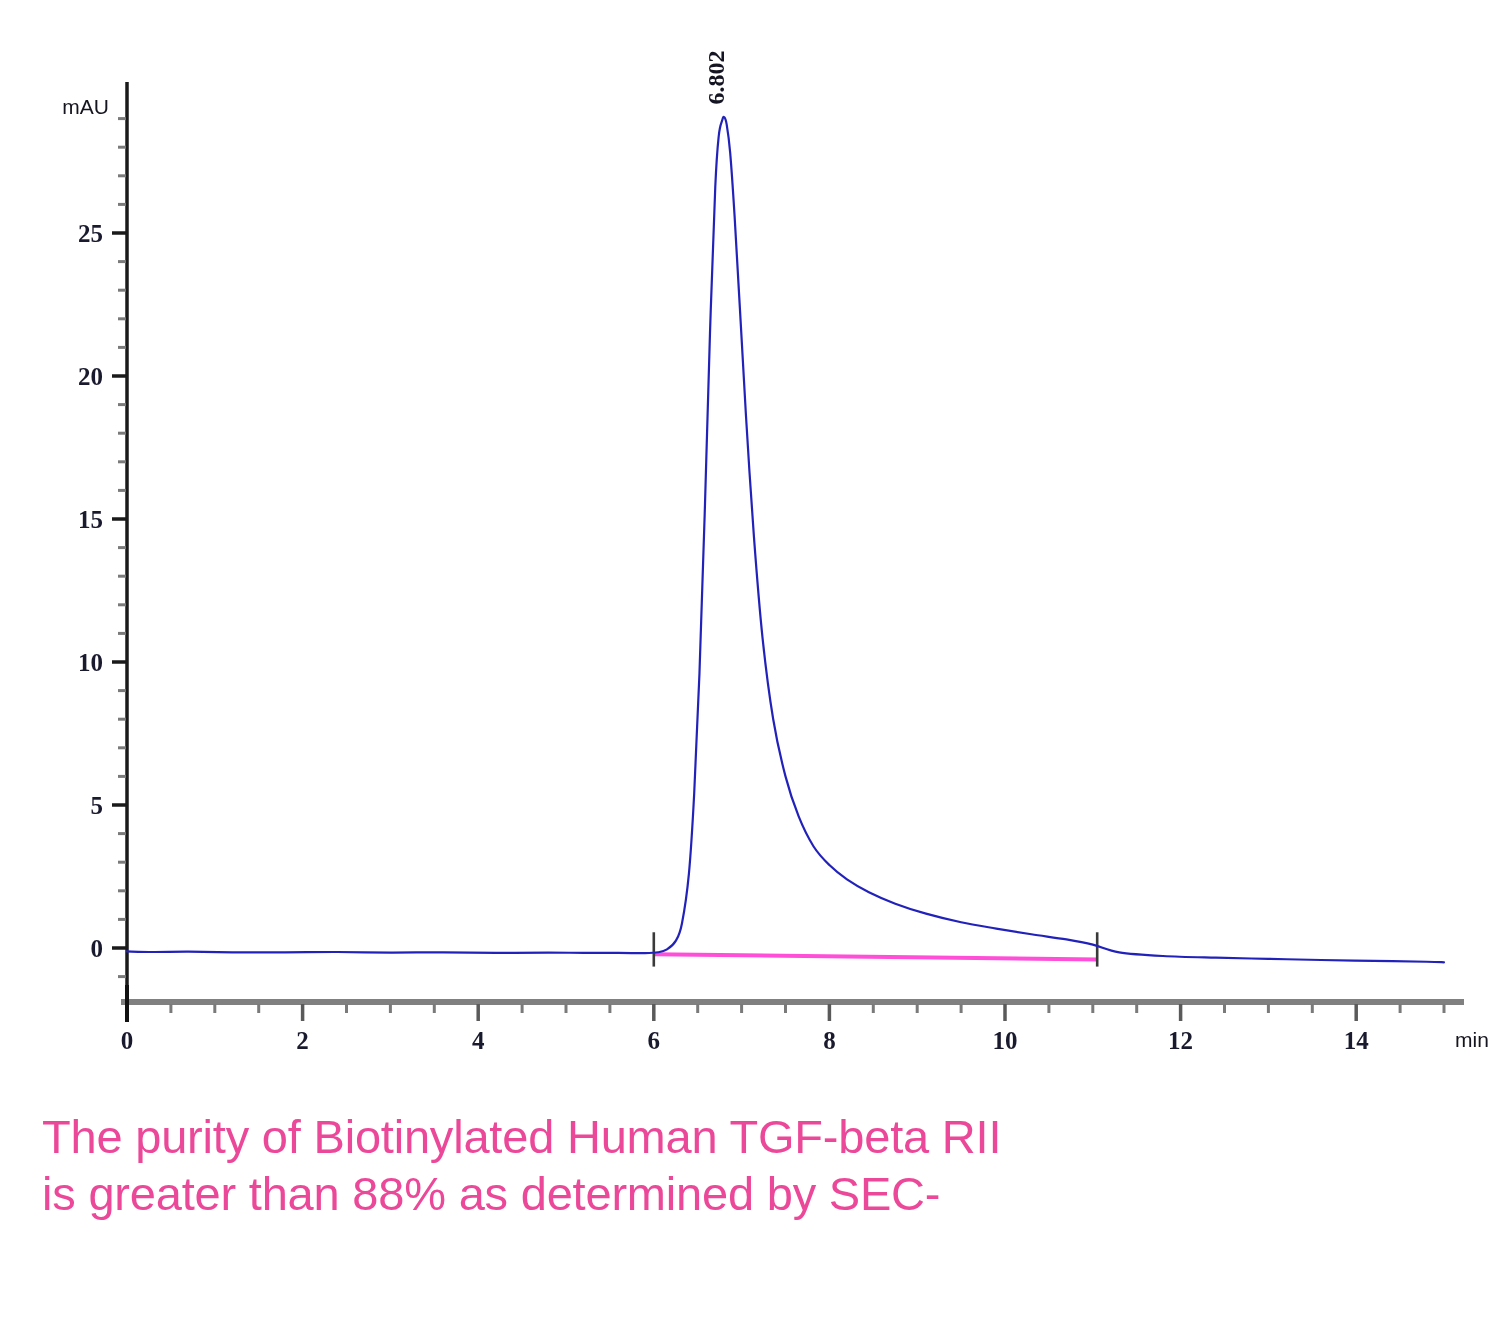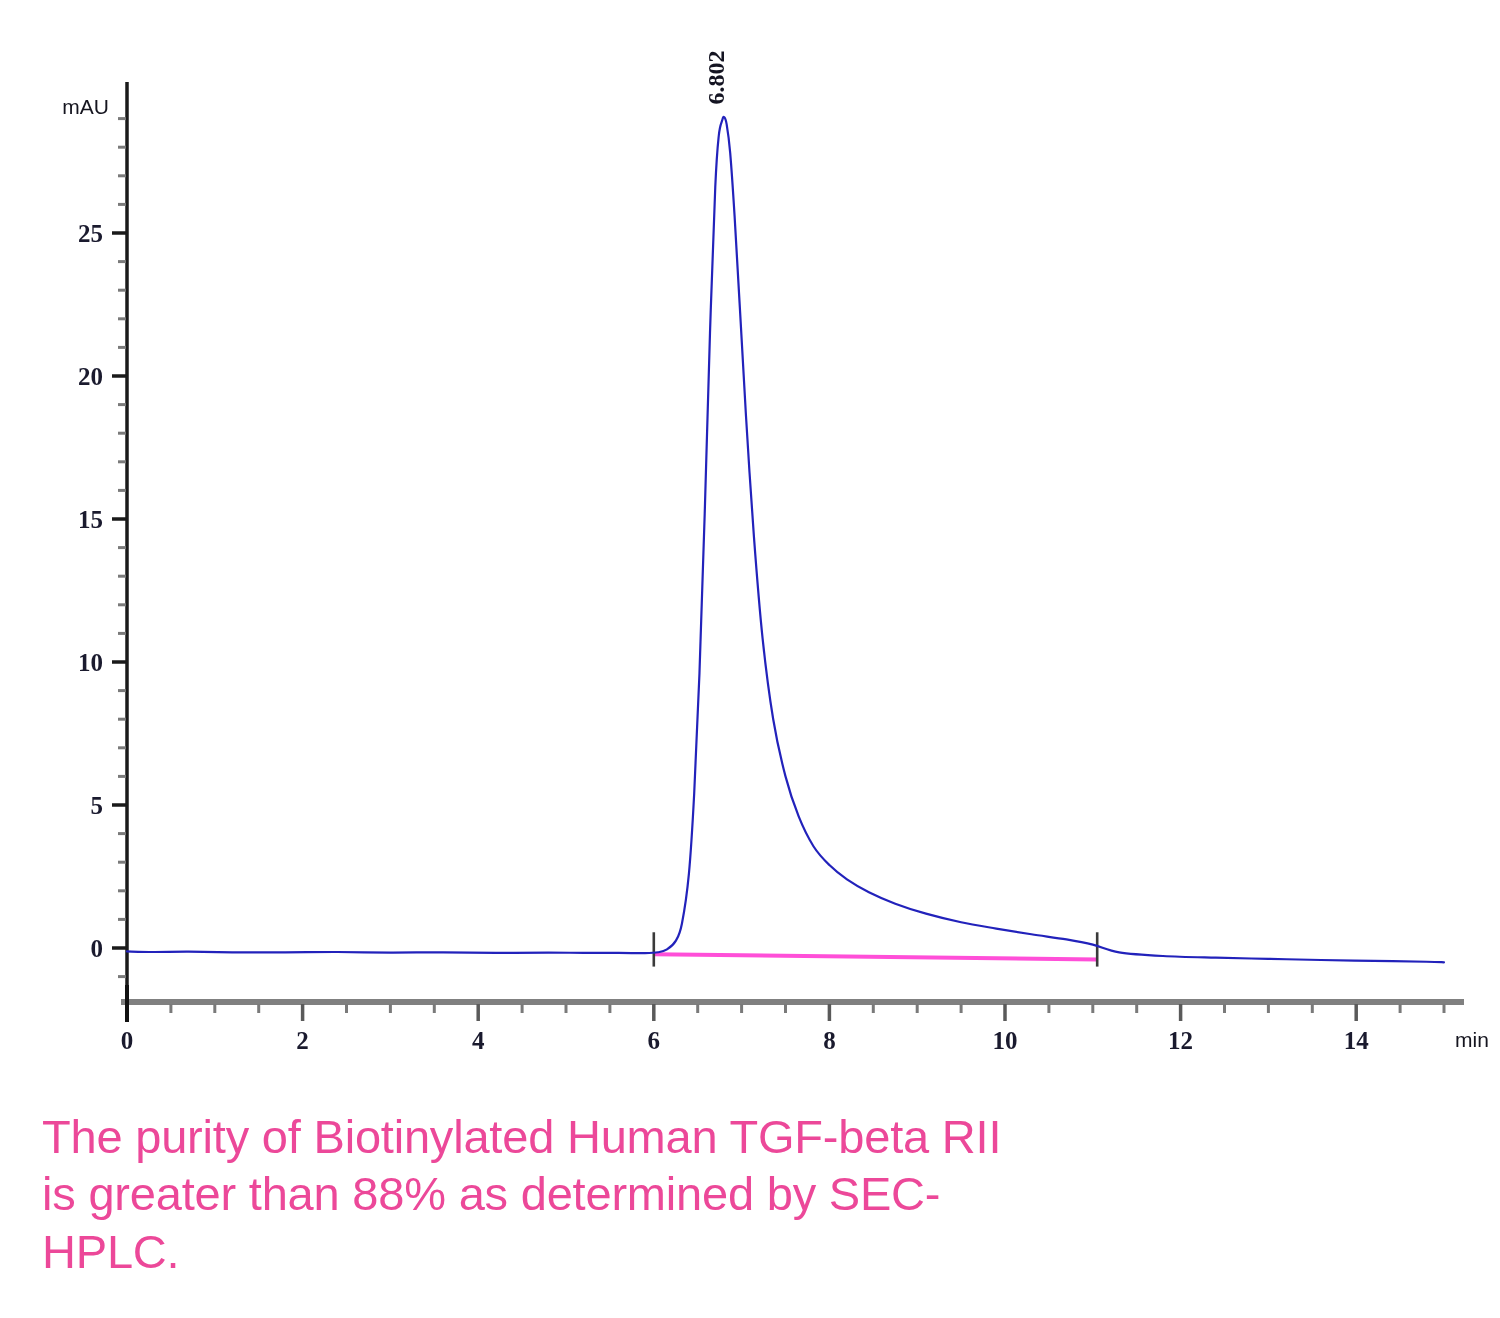--- a/index.html
+++ b/index.html
@@ -162,16 +162,15 @@
           <line x1="1097.19" y1="932.27" x2="1097.19" y2="966.59" stroke="#3a3a3a" stroke-width="2.6"></line>
           <path d="M 127.00 951.43 C 131.39 951.53, 143.10 951.96, 153.34 952.00 C 163.58 952.05, 175.29 951.67, 188.46 951.72 C 201.63 951.77, 216.26 952.19, 232.36 952.29 C 248.46 952.39, 267.48 952.34, 285.04 952.29 C 302.60 952.24, 320.16 951.96, 337.72 952.00 C 355.28 952.05, 372.84 952.53, 390.40 952.58 C 407.96 952.62, 425.52 952.24, 443.08 952.29 C 460.64 952.34, 478.20 952.81, 495.76 952.86 C 513.32 952.91, 533.81 952.58, 548.44 952.58 C 563.07 952.58, 571.85 952.81, 583.56 952.86 C 595.27 952.91, 608.44 952.81, 618.68 952.86 C 628.92 952.91, 638.43 953.24, 645.02 953.15 C 651.61 953.05, 654.53 952.91, 658.19 952.29 C 661.85 951.67, 664.04 951.34, 666.97 949.43 C 669.90 947.52, 673.26 945.14, 675.75 940.85 C 678.24 936.56, 679.70 934.89, 681.90 923.69 C 684.09 912.49, 686.87 895.33, 688.92 873.64 C 690.97 851.95, 692.43 826.93, 694.19 793.56 C 695.94 760.19, 697.70 720.15, 699.46 673.44 C 701.21 626.73, 702.97 570.00, 704.72 513.28 C 706.48 456.56, 708.24 387.44, 709.99 333.10 C 711.75 278.76, 713.80 220.13, 715.26 187.24 C 716.72 154.35, 717.60 146.96, 718.77 135.76 C 719.94 124.56, 721.38 123.13, 722.28 120.03 C 723.19 116.93, 723.48 116.45, 724.22 117.17 C 724.95 117.88, 725.68 118.36, 726.67 124.32 C 727.67 130.28, 728.87 137.67, 730.19 152.92 C 731.50 168.17, 732.97 190.10, 734.58 215.84 C 736.19 241.58, 737.94 273.99, 739.84 307.36 C 741.75 340.73, 743.65 377.91, 745.99 416.04 C 748.33 454.17, 751.11 498.98, 753.89 536.16 C 756.67 573.34, 759.45 608.61, 762.67 639.12 C 765.89 669.63, 769.40 696.32, 773.21 719.20 C 777.01 742.08, 781.26 760.19, 785.50 776.40 C 789.74 792.61, 793.99 804.76, 798.67 816.44 C 803.35 828.12, 808.47 838.37, 813.60 846.47 C 818.72 854.57, 823.84 859.58, 829.40 865.06 C 834.96 870.54, 840.37 874.83, 846.96 879.36 C 853.54 883.89, 860.86 888.18, 868.91 892.23 C 876.96 896.28, 885.74 900.10, 895.25 903.67 C 904.76 907.24, 915.00 910.58, 925.98 913.68 C 936.95 916.78, 949.39 919.78, 961.10 922.26 C 972.81 924.74, 984.51 926.55, 996.22 928.55 C 1007.93 930.55, 1019.63 932.46, 1031.34 934.27 C 1043.05 936.08, 1056.22 937.70, 1066.46 939.42 C 1076.70 941.14, 1084.02 942.42, 1092.80 944.57 C 1101.58 946.71, 1107.43 950.38, 1119.14 952.29 C 1130.85 954.20, 1146.94 955.10, 1163.04 956.01 C 1179.14 956.91, 1198.16 957.25, 1215.72 957.72 C 1233.28 958.20, 1250.84 958.49, 1268.40 958.87 C 1285.96 959.25, 1303.52 959.68, 1321.08 960.01 C 1338.64 960.35, 1356.20 960.58, 1373.76 960.87 C 1391.32 961.16, 1414.73 961.49, 1426.44 961.73 C 1438.15 961.97, 1441.07 962.20, 1444.00 962.30" fill="none" stroke="#2222bb" stroke-width="2.2" stroke-linejoin="round" stroke-linecap="round"></path>
           <text x="724.2156" y="104.59999999999991" text-anchor="start" class="peak-annotation" transform="rotate(-90 724.2 104.6)">6.802</text>
         </g>
     </svg>
   </div>
 
   <div id="caption">
     <span class="caption-line">The purity of Biotinylated Human TGF-beta RII</span>
     <span class="caption-line">is greater than 88% as determined by SEC-</span>
-    <span class="caption-line">HPLC.</span>
   </div>
 
 </div>
 
 </body></html>

